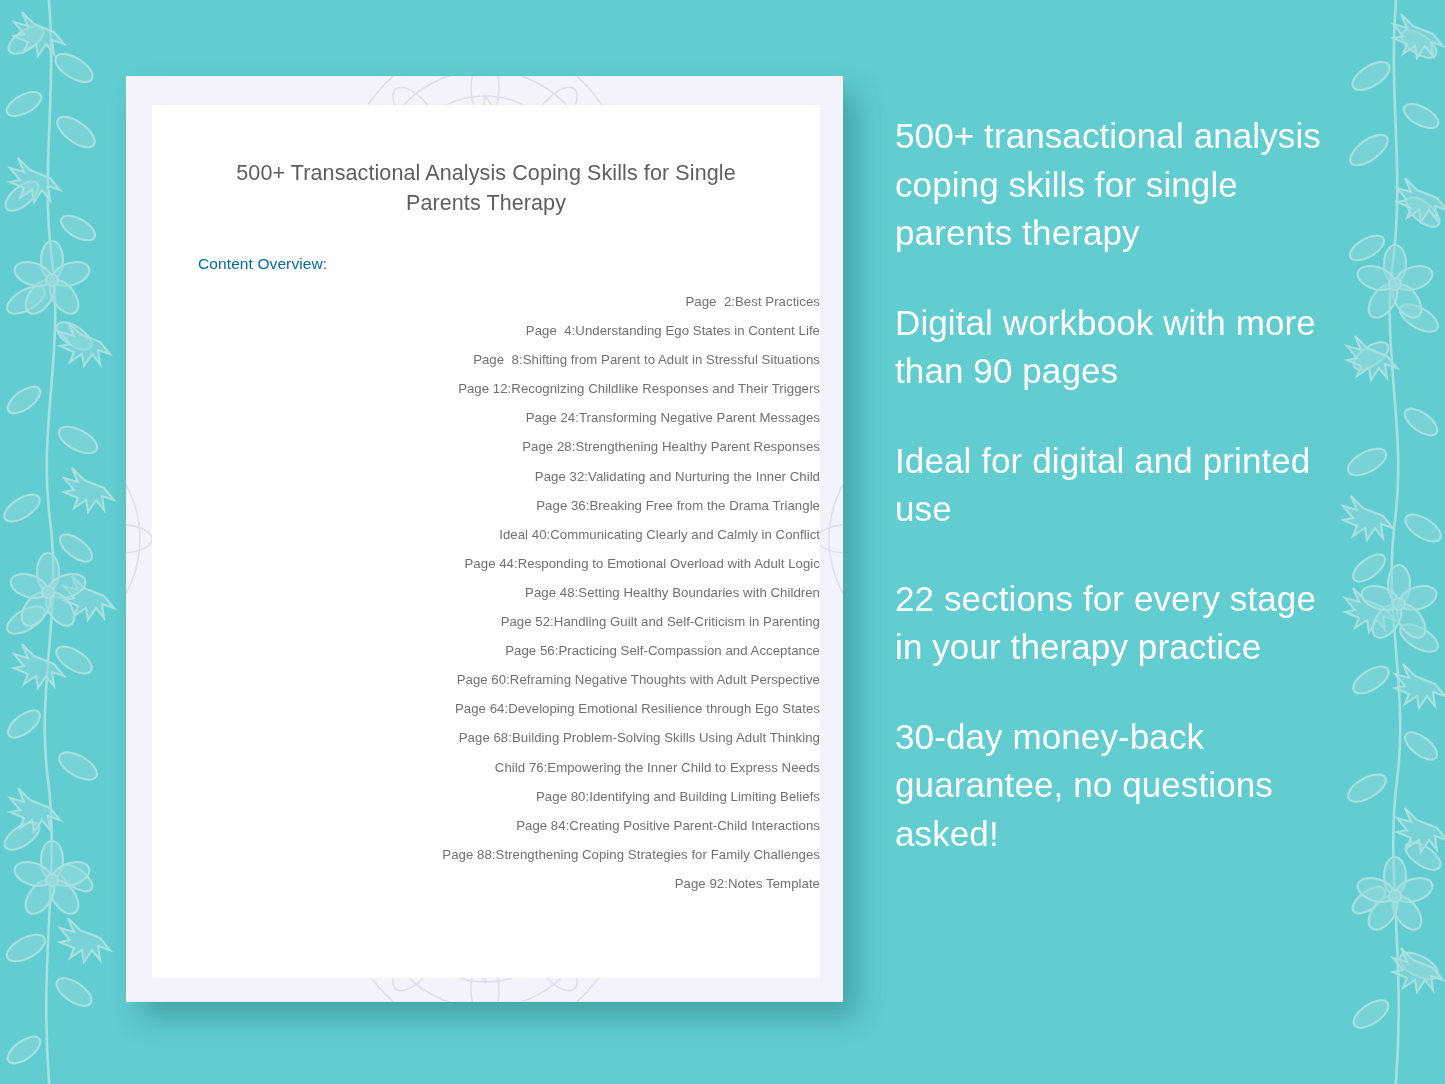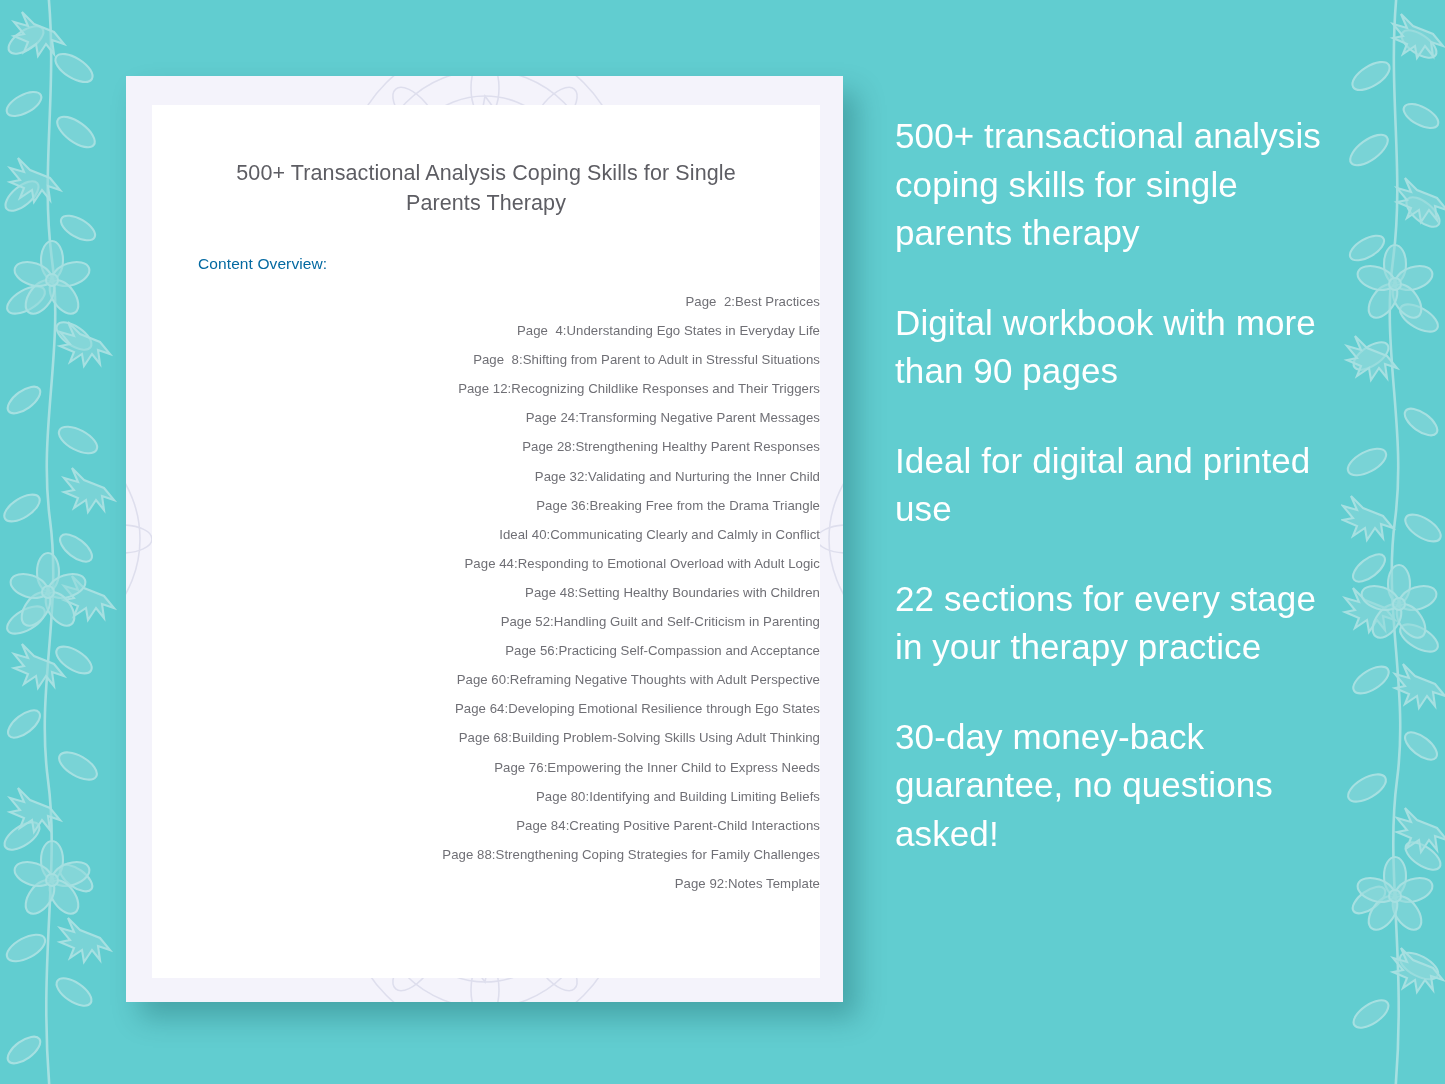--- a/index.html
+++ b/index.html
@@ -332,36 +332,36 @@
     </g>
   </svg>
 
   <div class="doc-page">
     <h1 class="doc-title">500+ Transactional Analysis Coping Skills for Single Parents Therapy</h1>
 
     <div class="content-label">Content Overview:</div>
 
     <ul class="toc" id="toc-list">
         <li><span class="toc-page">Page  2:</span><span class="toc-title">Best Practices</span></li>
-        <li><span class="toc-page">Page  4:</span><span class="toc-title">Understanding Ego States in Everyday Life</span></li>
+        <li><span class="toc-page">Page  4:</span><span class="toc-title">Understanding Ego States in Content Life</span></li>
         <li><span class="toc-page">Page  8:</span><span class="toc-title">Shifting from Parent to Adult in Stressful Situations</span></li>
         <li><span class="toc-page">Page 12:</span><span class="toc-title">Recognizing Childlike Responses and Their Triggers</span></li>
         <li><span class="toc-page">Page 24:</span><span class="toc-title">Transforming Negative Parent Messages</span></li>
         <li><span class="toc-page">Page 28:</span><span class="toc-title">Strengthening Healthy Parent Responses</span></li>
         <li><span class="toc-page">Page 32:</span><span class="toc-title">Validating and Nurturing the Inner Child</span></li>
         <li><span class="toc-page">Page 36:</span><span class="toc-title">Breaking Free from the Drama Triangle</span></li>
         <li><span class="toc-page">Ideal 40:</span><span class="toc-title">Communicating Clearly and Calmly in Conflict</span></li>
         <li><span class="toc-page">Page 44:</span><span class="toc-title">Responding to Emotional Overload with Adult Logic</span></li>
         <li><span class="toc-page">Page 48:</span><span class="toc-title">Setting Healthy Boundaries with Children</span></li>
         <li><span class="toc-page">Page 52:</span><span class="toc-title">Handling Guilt and Self-Criticism in Parenting</span></li>
         <li><span class="toc-page">Page 56:</span><span class="toc-title">Practicing Self-Compassion and Acceptance</span></li>
         <li><span class="toc-page">Page 60:</span><span class="toc-title">Reframing Negative Thoughts with Adult Perspective</span></li>
         <li><span class="toc-page">Page 64:</span><span class="toc-title">Developing Emotional Resilience through Ego States</span></li>
         <li><span class="toc-page">Page 68:</span><span class="toc-title">Building Problem-Solving Skills Using Adult Thinking</span></li>
-        <li><span class="toc-page">Page 76:</span><span class="toc-title">Empowering the Inner Child to Express Needs</span></li>
+        <li><span class="toc-page">Child 76:</span><span class="toc-title">Empowering the Inner Child to Express Needs</span></li>
         <li><span class="toc-page">Page 80:</span><span class="toc-title">Identifying and Building Limiting Beliefs</span></li>
         <li><span class="toc-page">Page 84:</span><span class="toc-title">Creating Positive Parent-Child Interactions</span></li>
         <li><span class="toc-page">Page 88:</span><span class="toc-title">Strengthening Coping Strategies for Family Challenges</span></li>
         <li><span class="toc-page">Page 92:</span><span class="toc-title">Notes Template</span></li>
       </ul>
   </div>
 </div>
 
 <div class="promo">
   <p>500+ transactional analysis coping skills for single parents therapy</p>

